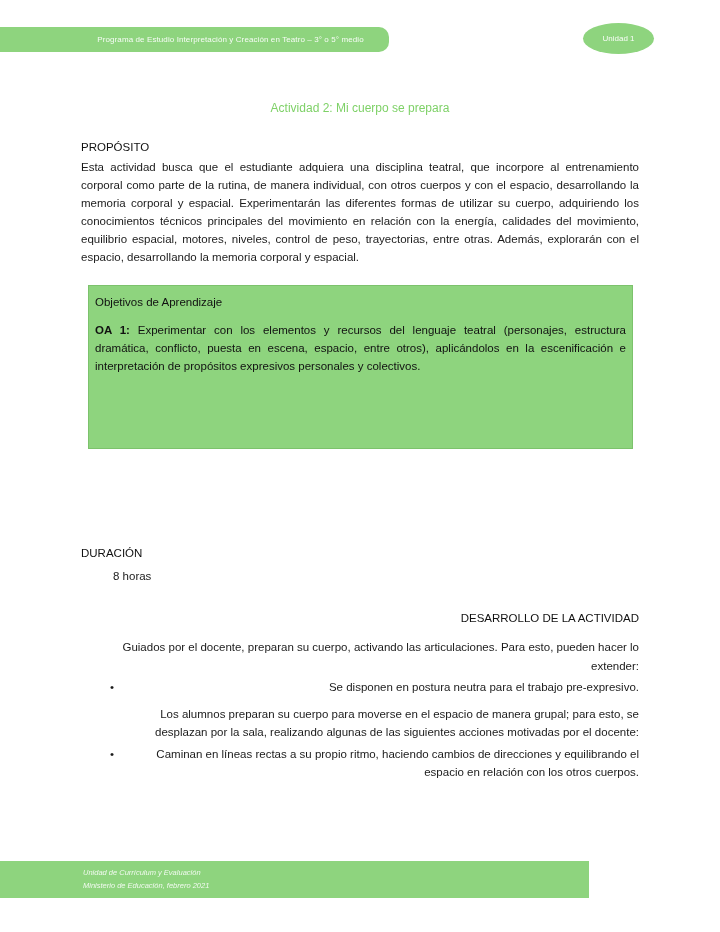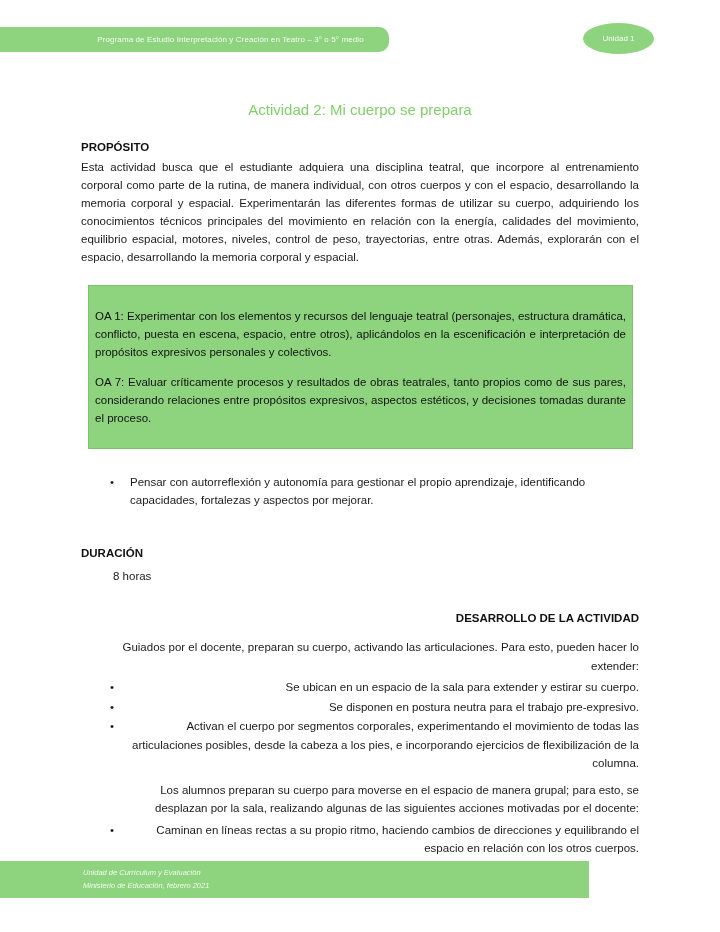--- a/index.html
+++ b/index.html
@@ -31,51 +31,51 @@
     border-radius: 50%;
     display: flex; align-items: center; justify-content: center;
     font-size: 8px; color: rgba(255,255,255,.95);
   }
 
   
   .doc-title {
     position: absolute; top: 101px; left: 0; width: 720px;
     text-align: center;
     color: var(--title-green);
-    font-size: 15px; font-weight: 400;
+    font-size: 12px; font-weight: 400;
   }
 
   
   .sec {
     position: absolute; left: 81px; width: 558px;
     font-size: 11.5px; line-height: 18px;
   }
   .h {
-    font-size: 11.5px; font-weight: 700;
+    font-size: 11.5px; font-weight: 400;
     margin: 0; line-height: 14px; color: #111;
   }
   p { margin: 0; }
   .just { text-align: justify; }
   .indent { padding-left: 3px; margin-left: 29px; }
 
   #sec-proposito { top: 140px; }
   #sec-proposito p { margin-top: 4px; }
 
   
   .oa-box {
     position: absolute; top: 285px; left: 88px;
     width: 545px; min-height: 164px; box-sizing: border-box;
     background: var(--green);
     border: 1px solid var(--green-border);
     padding: 9px 6px 10px 6px;
     font-size: 11.5px; line-height: 18px;
     color: #111;
   }
   .oa-box p { margin-top: 12px; text-align: justify; }
-  .oa-label { font-weight: 400; }
+  .oa-label { font-weight: 700; }
 
   
   .blist { margin: 0; padding: 0; list-style: none; }
   .blist li { position: relative; padding-left: 49px; margin-bottom: 1px; }
   .blist li::before {
     content: "\2022";
     position: absolute; left: 29px; top: 0;
   }
 
   #sec-actitudes { top: 468px; }
@@ -117,42 +117,37 @@
 </div>
 
 <div class="doc-title">Actividad 2: Mi cuerpo se prepara</div>
 
 <div class="sec" id="sec-proposito">
   <h3 class="h">PROPÓSITO</h3>
   <p class="just">Esta actividad busca que el estudiante adquiera una disciplina teatral, que incorpore al entrenamiento corporal como parte de la rutina, de manera individual, con otros cuerpos y con el espacio, desarrollando la memoria corporal y espacial. Experimentarán las diferentes formas de utilizar su cuerpo, adquiriendo los conocimientos técnicos principales del movimiento en relación con la energía, calidades del movimiento, equilibrio espacial, motores, niveles, control de peso, trayectorias, entre otras. Además, explorarán con el espacio, desarrollando la memoria corporal y espacial.</p>
 </div>
 
 <div class="oa-box">
+  <h3 class="h">Objetivos de Aprendizaje</h3>
   <p><span class="oa-label">OA 1:</span><span> Experimentar con los elementos y recursos del lenguaje teatral (personajes, estructura dramática, conflicto, puesta en escena, espacio, entre otros), aplicándolos en la escenificación e interpretación de propósitos expresivos personales y colectivos.</span></p>
-  <p><span class="oa-label">OA 7:</span><span> Evaluar críticamente procesos y resultados de obras teatrales, tanto propios como de sus pares, considerando relaciones entre propósitos expresivos, aspectos estéticos, y decisiones tomadas durante el proceso.</span></p>
 </div>
 
 <div class="sec" id="sec-actitudes">
-  <ul class="blist">
-    <li>Pensar con autorreflexión y autonomía para gestionar el propio aprendizaje, identificando capacidades, fortalezas y aspectos por mejorar.</li>
-  </ul>
 </div>
 
 <div class="sec" id="sec-duracion">
   <h3 class="h">DURACIÓN</h3>
   <p class="indent">8 horas</p>
 </div>
 
 <div class="sec" id="sec-desarrollo">
   <h3 class="h">DESARROLLO DE LA ACTIVIDAD</h3>
   <p class="intro indent">Guiados por el docente, preparan su cuerpo, activando las articulaciones. Para esto, pueden hacer lo extender:</p>
   <ul class="blist">
-    <li>Se ubican en un espacio de la sala para extender y estirar su cuerpo.</li>
     <li>Se disponen en postura neutra para el trabajo pre-expresivo.</li>
-    <li>Activan el cuerpo por segmentos corporales, experimentando el movimiento de todas las articulaciones posibles, desde la cabeza a los pies, e incorporando ejercicios de flexibilización de la columna.</li>
   </ul>
   <p class="intro2 indent">Los alumnos preparan su cuerpo para moverse en el espacio de manera grupal; para esto, se desplazan por la sala, realizando algunas de las siguientes acciones motivadas por el docente:</p>
   <ul class="blist">
     <li>Caminan en líneas rectas a su propio ritmo, haciendo cambios de direcciones y equilibrando el espacio en relación con los otros cuerpos.</li>
   </ul>
 </div>
 
 <div class="footer-bar">
   <div class="footer-text">
     <div>Unidad de Currículum y Evaluación</div>

